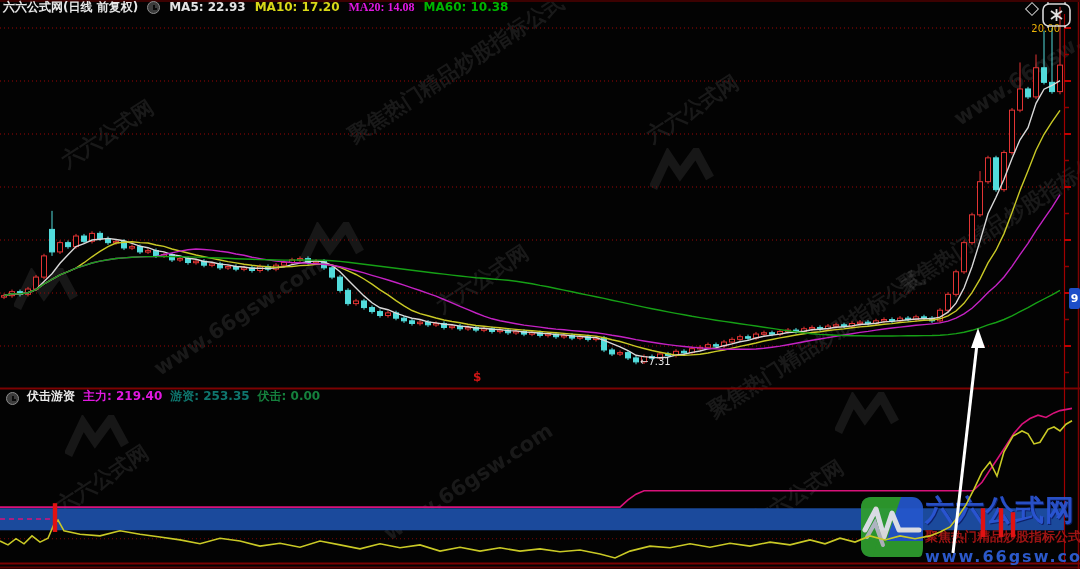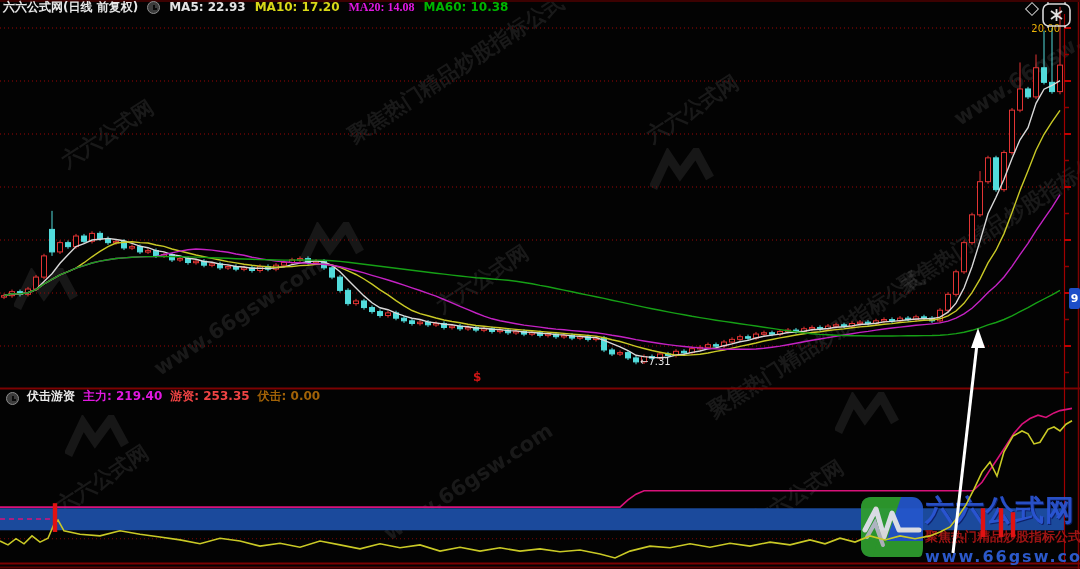--- a/index.html
+++ b/index.html
@@ -405,22 +405,22 @@
     <span style="color: rgb(226, 226, 226);">MA5: 22.93</span>
     <span style="color: rgb(216, 216, 24);">MA10: 17.20</span>
     <span style="color: rgb(224, 24, 224); font-family: Liberation Serif, serif;">MA20: 14.08</span>
     <span style="color: rgb(0, 180, 0);">MA60: 10.38</span>
   </div>
 
   <div class="subhdr">
     <span class="clock"></span>
     <span style="color:#e8e8e8;">伏击游资</span>
     <span style="color: rgb(224, 24, 224);">主力: 219.40</span>
-    <span style="color: #ef4444;">游资: 253.35</span>
-    <span style="color: #a16207;">伏击: 0.00</span>
+    <span style="color: #0f766e;">游资: 253.35</span>
+    <span style="color: #15803d;">伏击: 0.00</span>
   </div>
 
   <div class="anno price-top" style="left:1002px;top:23px;width:58px;text-align:right;">20.00</div>
 
   <div class="anno low-lab" style="left: 640px; top: 356px;">←7.31</div>
 
   <div class="anno dollar" style="left: 473px; top: 370px;">$</div>
 
   <div class="badge9">9</div>
 

